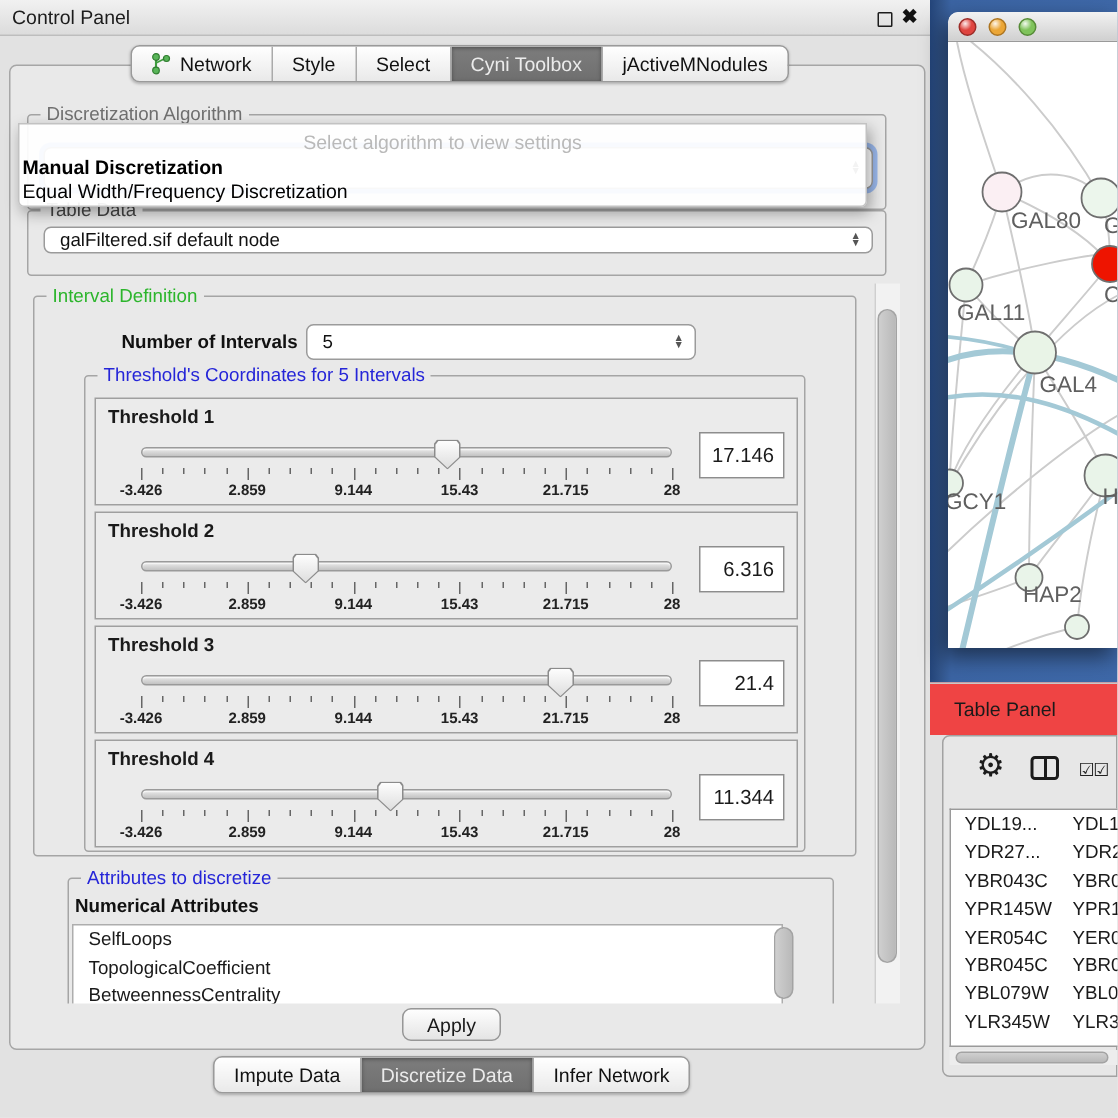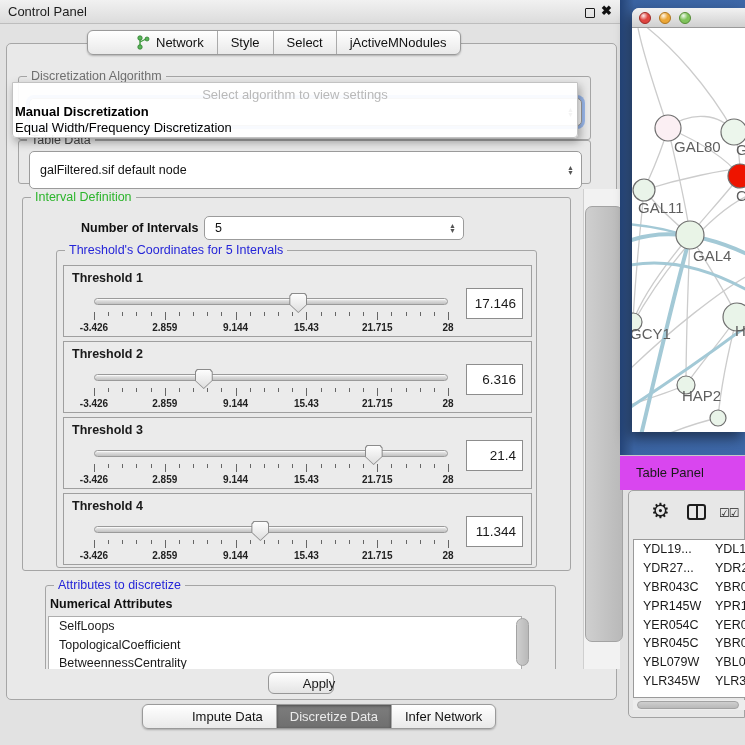--- a/index.html
+++ b/index.html
@@ -3,21 +3,21 @@
 <meta charset="utf-8">
 <style>
   * { margin:0; padding:0; box-sizing:border-box; }
   html,body { width:745px; height:745px; }
   body {
     font-family:"Liberation Sans", sans-serif;
     background:#e2e2e2;
     position:relative; overflow:hidden;
     color:#1a1a1a;
   }
-  .abs { position:absolute;padding-left:36px; }
+  .abs { position:absolute; }
 
   
   #titlebar { left:0; top:0; width:620px; height:24px;
     background:linear-gradient(#f1f1f1,#dcdcdc);
     border-bottom:1px solid #bdbdbd; }
   #titlebar .title { position:absolute; left:8px; top:4px; font-size:13px; color:#1c1c1c; }
   #float-btn { position:absolute; left:585px; top:8px; width:10px; height:10px;
     border:1.6px solid #1c1c1c; border-radius:1px; }
   #close-btn { position:absolute; left:601px; top:3px; font-size:13px; font-weight:bold; color:#111; }
 
@@ -110,21 +110,21 @@
     background:#fff; border-radius:7px 0 0 0; box-shadow:-3px 6px 14px rgba(0,0,0,0.5);
     overflow:hidden; }
   #net-titlebar { height:20px; background:linear-gradient(#f2f2f2,#d0d0d0);
     border-bottom:1px solid #9a9a9a; border-radius:7px 0 0 0; position:relative; }
   .light { position:absolute; top:4px; width:12px; height:12px; border-radius:50%; }
   .light .gloss { position:absolute; inset:0; border-radius:50%;
     background:radial-gradient(circle at 35% 28%, rgba(255,255,255,0.9), rgba(255,255,255,0) 45%); }
   #net-canvas { position:relative; width:113px; height:404px; background:#fff; }
   .node-label { font-size:15px; fill:#5f5f5f; font-family:"Liberation Sans",sans-serif; }
 
-  #table-panel-bar { left:620px; top:455px; width:125px; height:35px; background:#d946ef;
+  #table-panel-bar { left:620px; top:455px; width:125px; height:35px; background:#ef4444;
     border-top:1px solid #c8c8c8; }
   #table-panel-bar .title { position:absolute; left:16px; top:9px; font-size:13px; }
   #table-panel-body { left:628px; top:490px; width:117px; height:228px;
     background:#e7e7e7; border:1px solid #a2a2a2; border-radius:5px 0 0 5px; }
   #tp-toolbar { position:absolute; left:0; top:0; width:117px; height:46px; }
   #gear { position:absolute; left:22px; top:9px; font-size:21px; color:#1c1c1c; line-height:21px;}
   #split-icon { position:absolute; left:58px; top:13px; width:19px; height:16px;
     border:2px solid #1c1c1c; border-radius:3px; }
   #split-icon::after { content:""; position:absolute; left:6.5px; top:0; width:2px; height:12px; background:#1c1c1c; }
   #check-icons { position:absolute; left:90px; top:15px; font-size:12px; color:#222; letter-spacing:-1px; }
@@ -161,41 +161,44 @@
       <circle cx="10" cy="4" r="2" fill="#59b559" stroke="#2f7d2f" stroke-width="0.8"></circle>
     </svg>
     <span>Network</span>
   </div>
   <div class="seg">
       <span>Style</span>
     </div>
   <div class="seg">
       <span>Select</span>
     </div>
+  <div class="seg selected">
+      <span>Cyni Toolbox</span>
+    </div>
   <div class="seg">
       <span>jActiveMNodules</span>
     </div>
 </div>
 
 <div class="group" id="algo-group" style="left:18px; top:76px; width:573px; height:64px;">
   <span class="group-label lbl-gray">Discretization Algorithm</span>
   <div class="combo focus-ring" style="left:10px; top:21px; width:553px; height:28px;">
     <span class="stepper">▲<br>▼</span>
   </div>
 </div>
 
 <div class="abs" id="algo-popup">
   <div class="prompt">Select algorithm to view settings</div>
   <div class="opt b">Manual Discretization</div>
   <div class="opt r">Equal Width/Frequency Discretization</div>
 </div>
 
 <div class="group" style="left:18px; top:140px; width:573px; height:44px;">
   <span class="group-label lbl-gray" style="color:#444;">Table Data</span>
-  <div class="combo" style="left:10px; top:10px; width:553px; height:38px;">
+  <div class="combo" style="left:10px; top:10px; width:553px; height:18px;">
     <span>galFiltered.sif default node</span>
     <span class="stepper">▲<br>▼</span>
   </div>
 </div>
 
 <div class="abs" id="viewport">
 
   <div class="group" style="left:4px; top:9px; width:549px; height:374px;">
     <span class="group-label lbl-green">Interval Definition</span>
 

